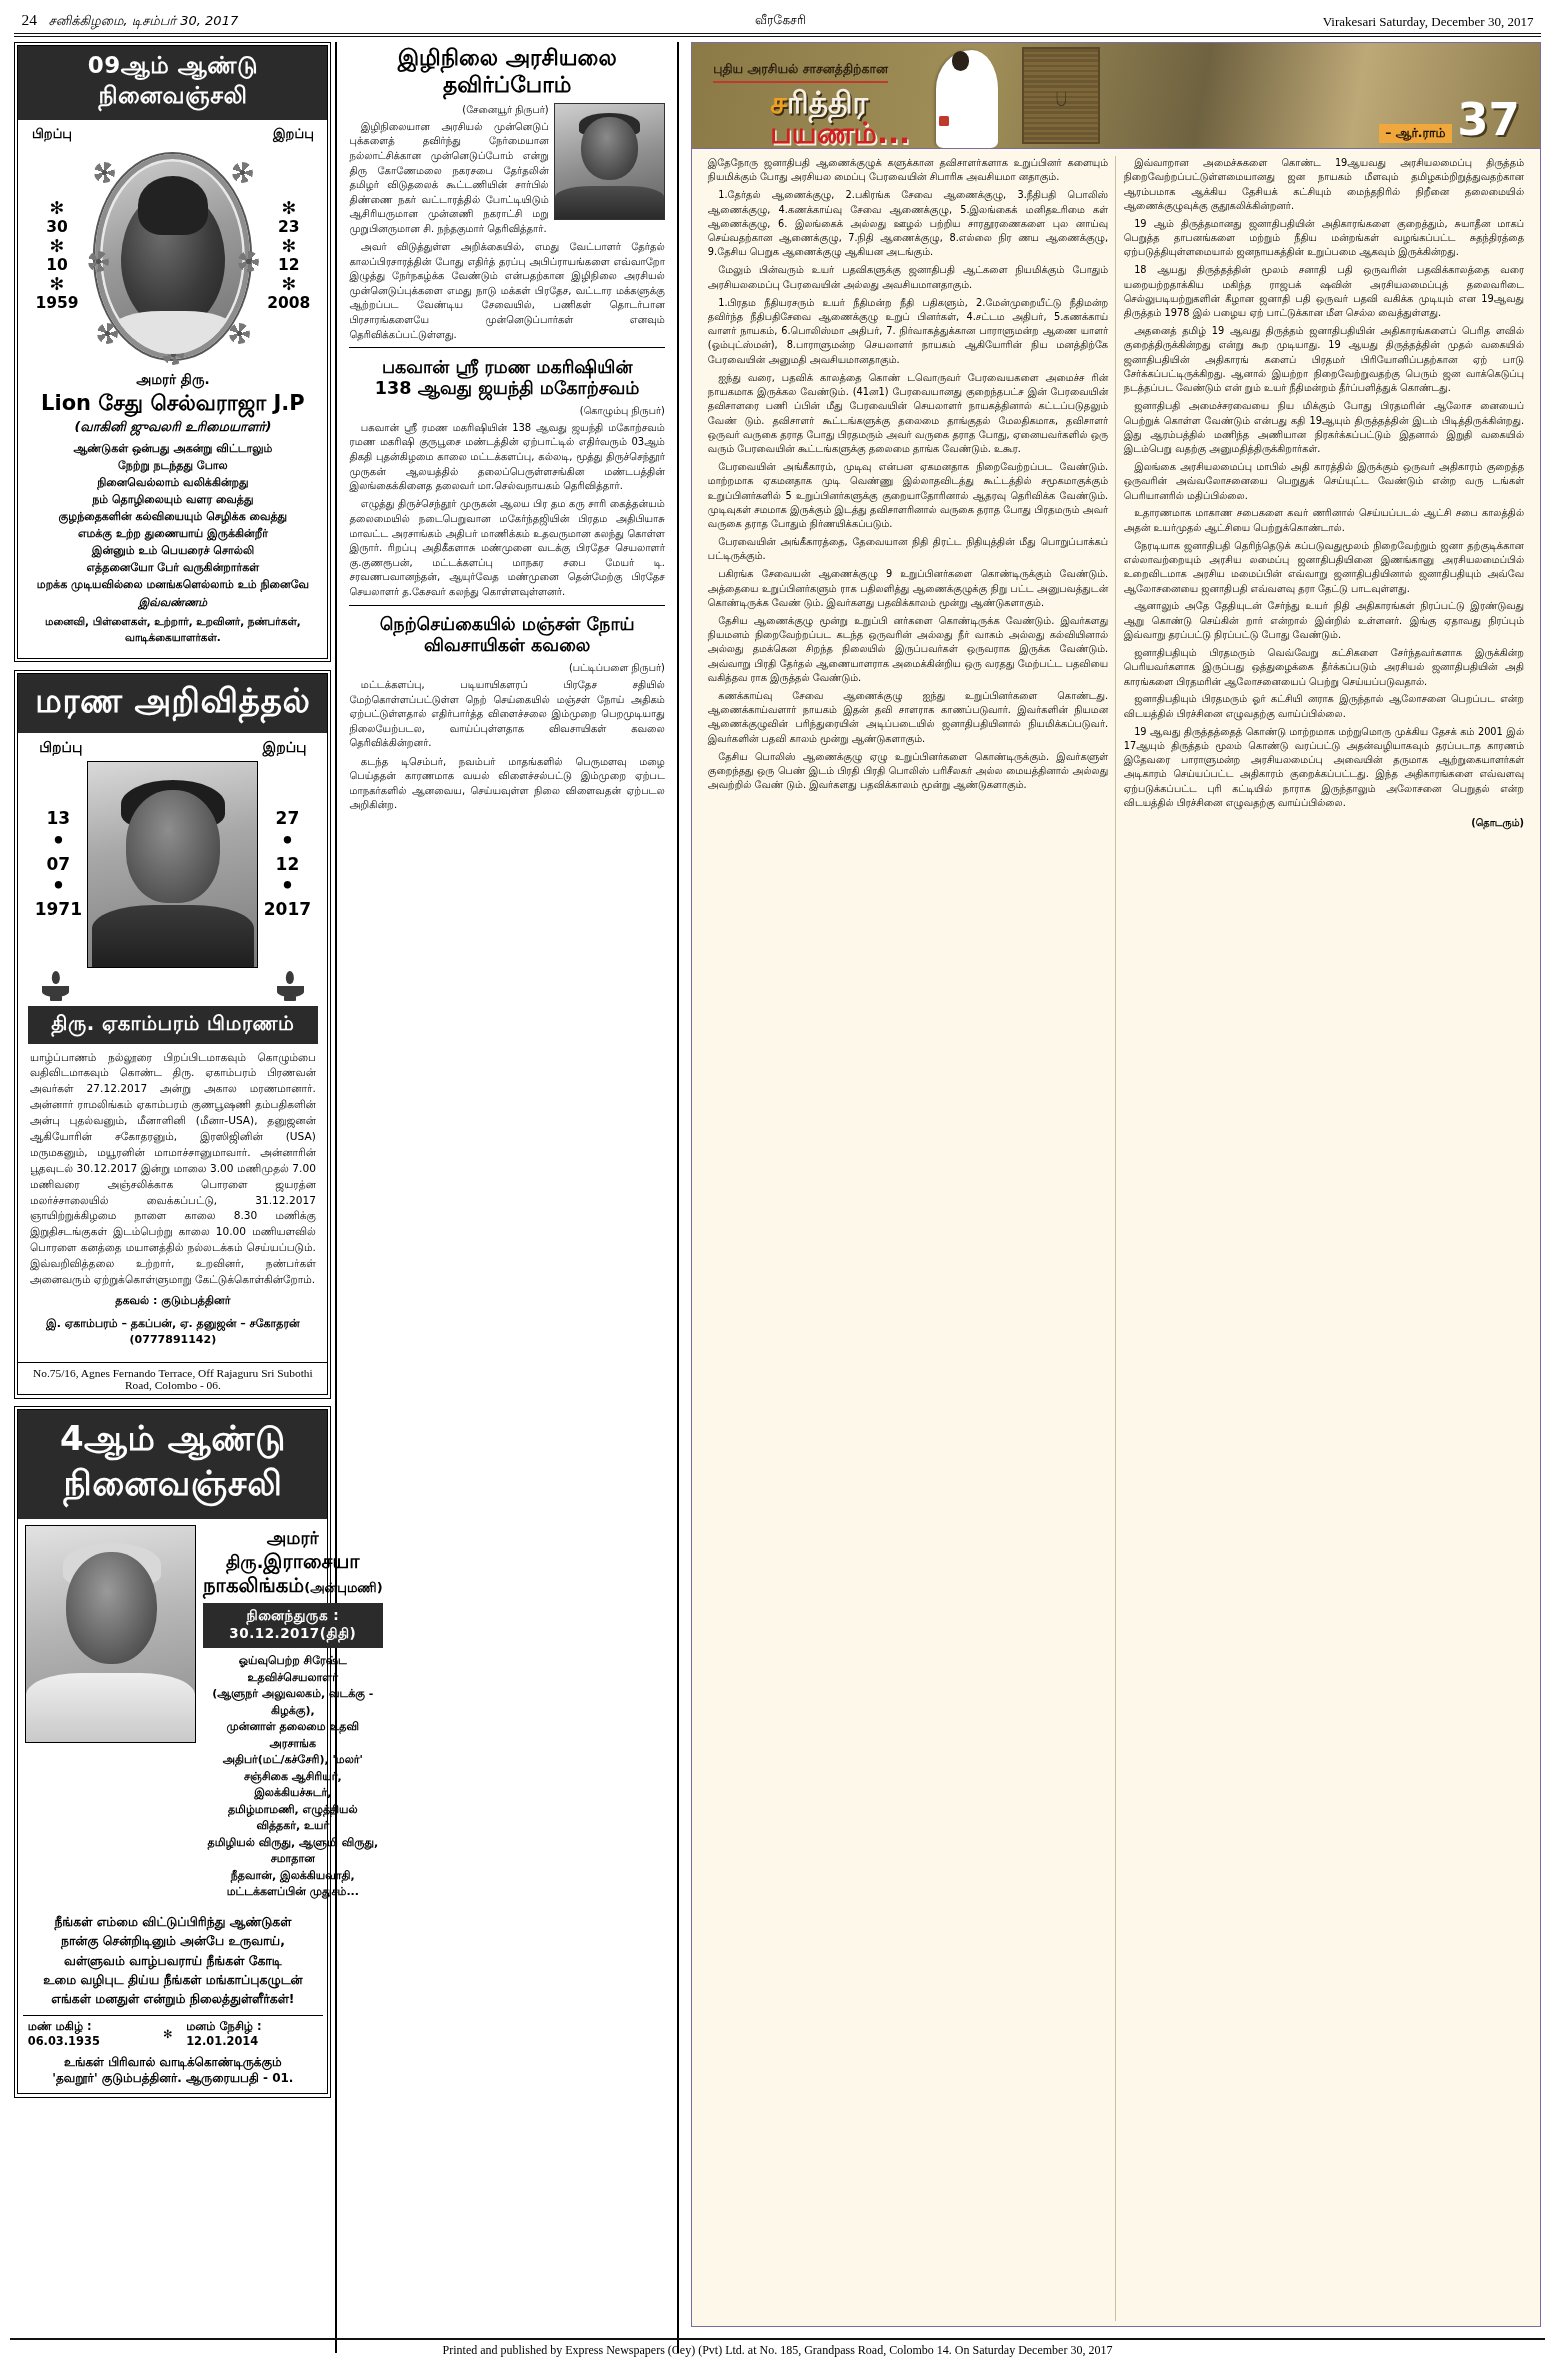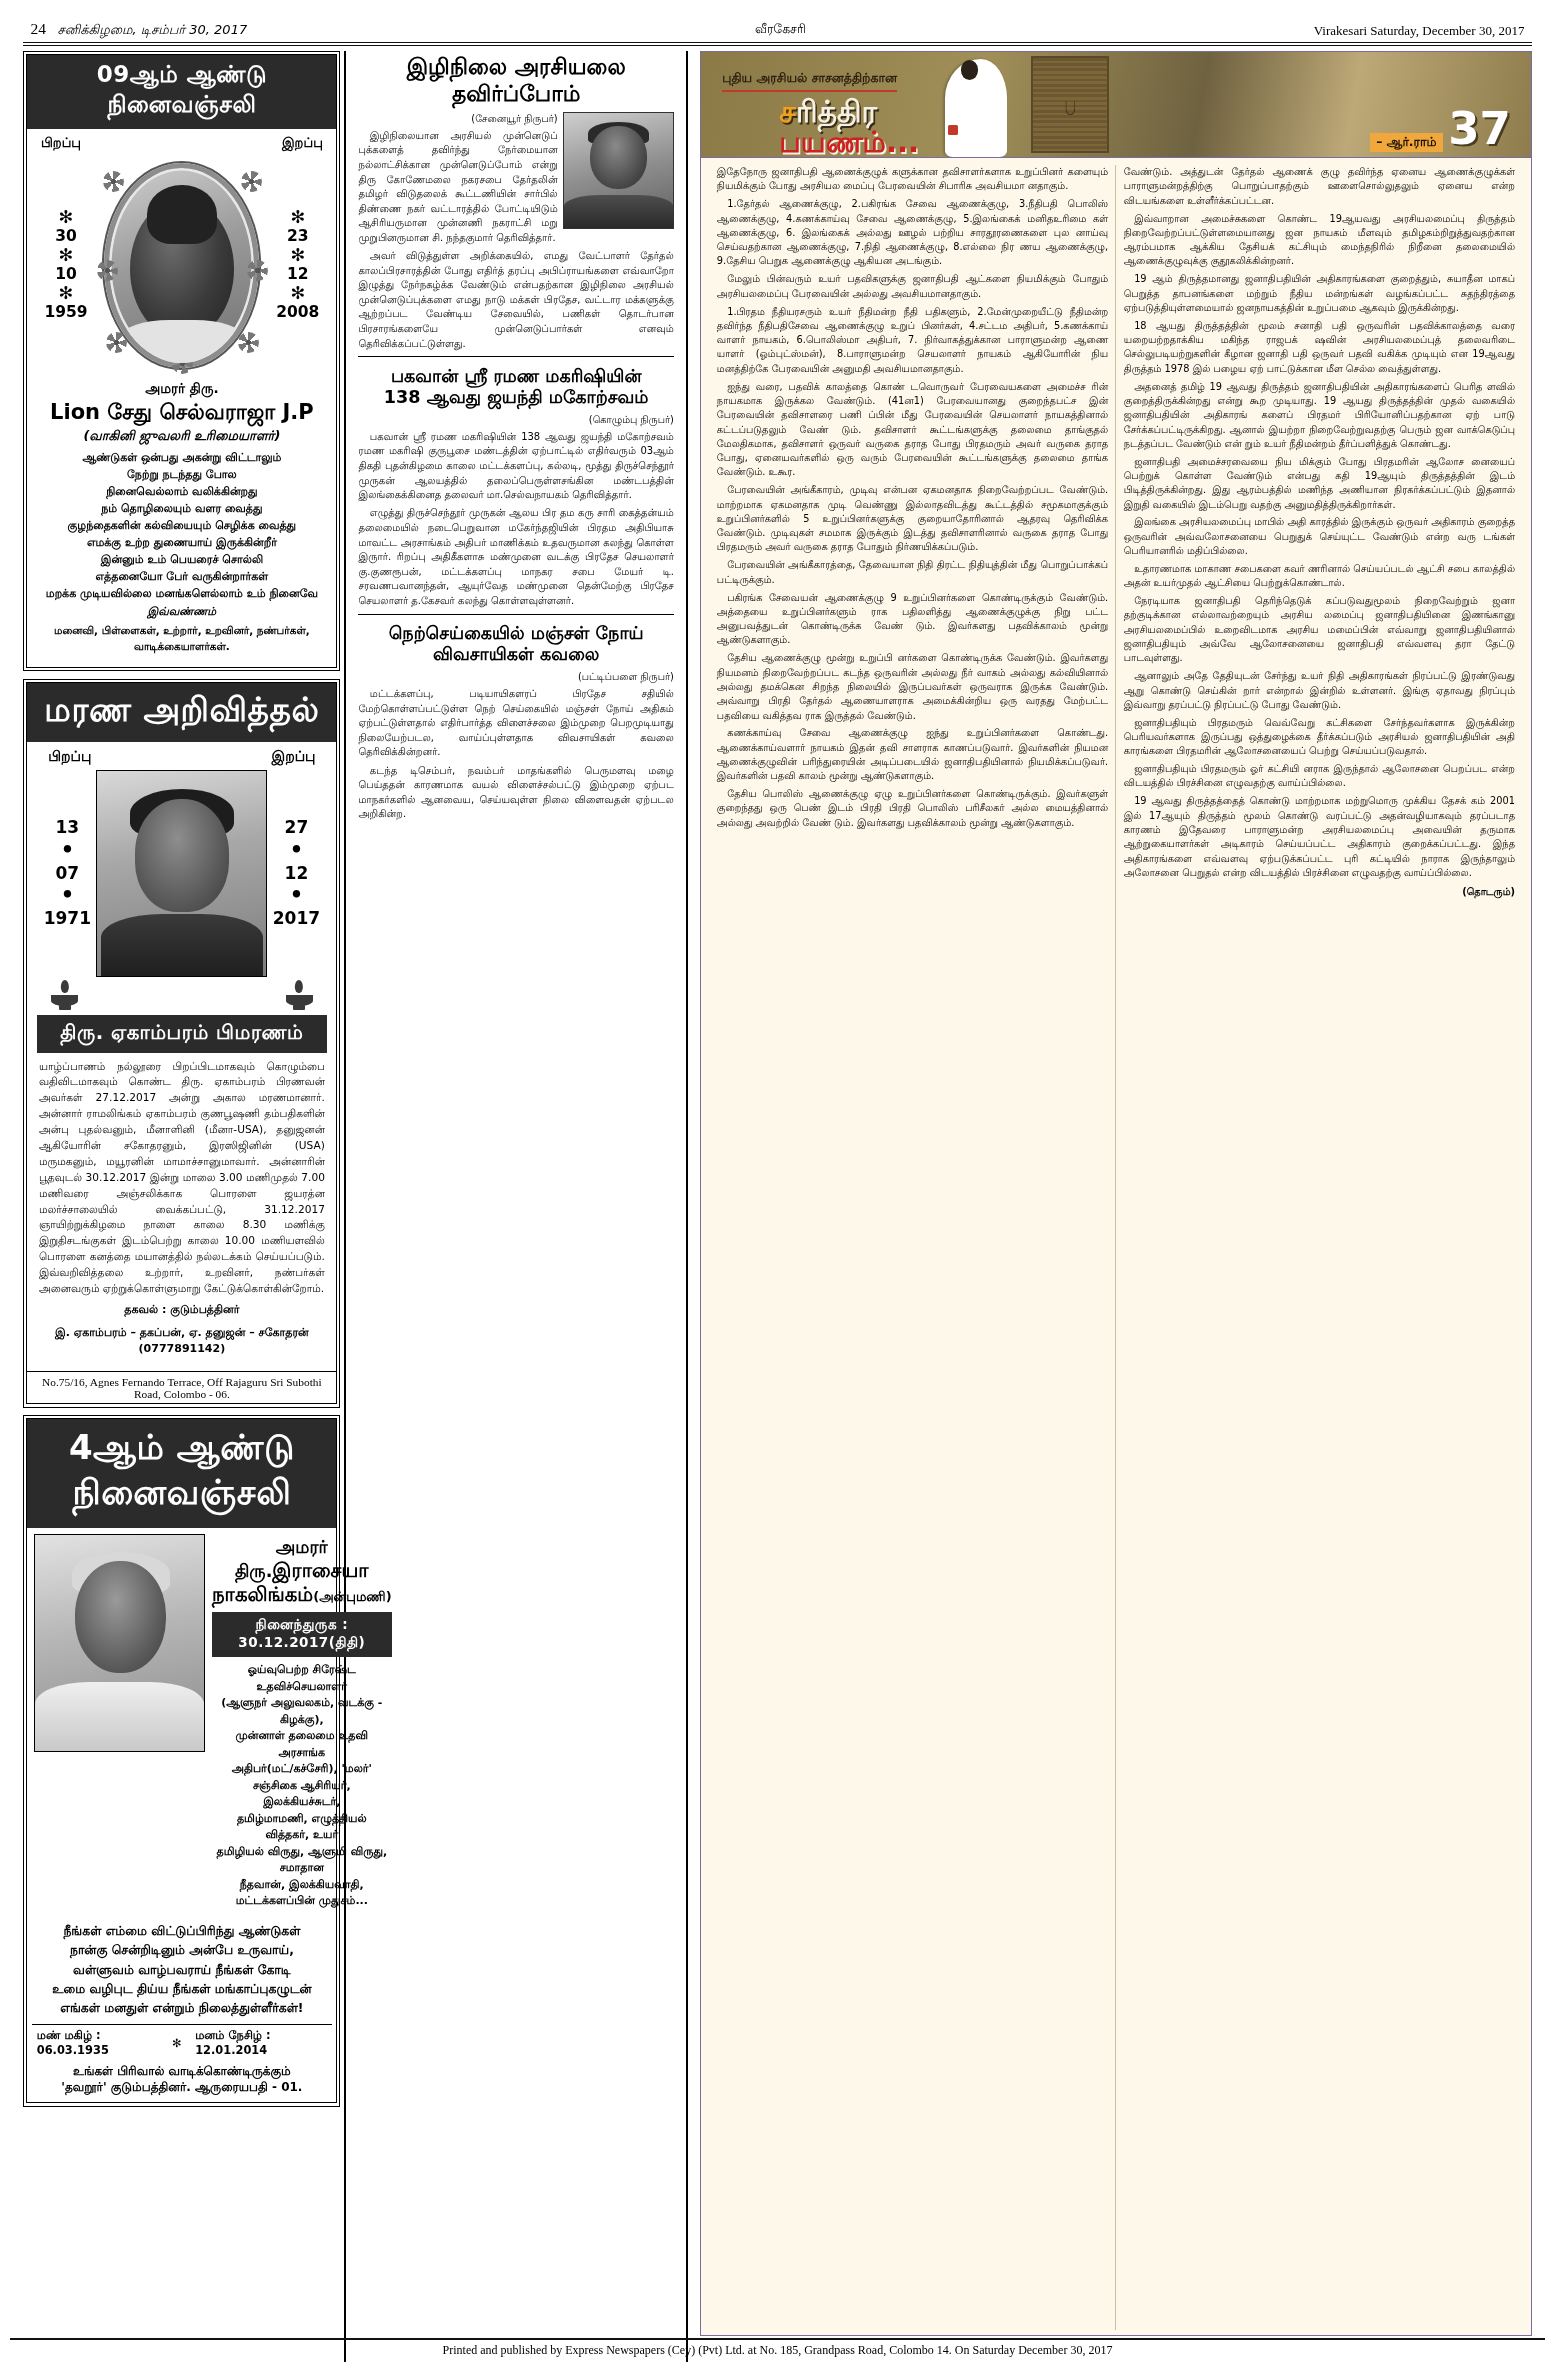--- a/index.html
+++ b/index.html
@@ -8,21 +8,21 @@
     width: 1555px;
     background: #ffffff;
     font-family: "Liberation Serif", "DejaVu Serif", serif;
     color: #000;
   }
   .page {
     position: relative;
     width: 1555px;
     height: 2377px;
     background: #fff;
-    padding: 13px;
+    padding: 4px;
   }
 
   
   .masthead {
     display: flex;
     align-items: flex-end;
     justify-content: space-between;
     padding: 7.3px 17.6px 3.1px 17.6px;
     height: 29px;
   }
@@ -664,21 +664,20 @@
             <p>1.பிரதம நீதியரசரும் உயர் நீதிமன்ற நீதி பதிகளும், 2.மேன்முறையீட்டு நீதிமன்ற தவிர்ந்த நீதிபதிசேவை ஆணைக்குழு உறுப் பினர்கள், 4.சட்டம அதிபர், 5.கணக்காய் வாளர் நாயகம், 6.பொலிஸ்மா அதிபர், 7. நிர்வாகத்துக்கான பாராளுமன்ற ஆணை யாளர் (ஓம்புட்ஸ்மன்), 8.பாராளுமன்ற செயலாளர் நாயகம் ஆகியோரின் நிய மனத்திற்கே பேரவையின் அனுமதி அவசியமானதாகும்.</p>
             <p>ஐந்து வரை, பதவிக் காலத்தை கொண் டவொருவர் பேரவையகளை அமைச்ச ரின் நாயகமாக இருக்கல வேண்டும். (41ன1) பேரவையானது குறைந்தபட்ச இன் பேரவையின் தவிசாளரை பணி ப்பின் மீது பேரவையின் செயலாளர் நாயகத்தினால் கட்டப்படுதலும் வேண் டும். தவிசாளர் கூட்டங்களுக்கு தலைமை தாங்குதல் மேலதிகமாக, தவிசாளர் ஒருவர் வருகை தராத போது பிரதமரும் அவர் வருகை தராத போது, ஏனையவர்களில் ஒரு வரும் பேரவையின் கூட்டங்களுக்கு தலைமை தாங்க வேண்டும். உகூர.</p>
             <p>பேரவையின் அங்கீகாரம், முடிவு என்பன ஏகமனதாக நிறைவேற்றப்பட வேண்டும். மாற்றமாக ஏகமனதாக முடி வெண்ணு இல்லாதவிடத்து கூட்டத்தில் சமூகமாகுக்கும் உறுப்பினர்களில் 5 உறுப்பினர்களுக்கு குறையாதோரினால் ஆதரவு தெரிவிக்க வேண்டும். முடிவுகள் சமமாக இருக்கும் இடத்து தவிசாளரினால் வருகை தராத போது பிரதமரும் அவர் வருகை தராத போதும் நிர்ணயிக்கப்படும்.</p>
             <p>பேரவையின் அங்கீகாரத்தை, தேவையான நிதி திரட்ட நிதியுத்தின் மீது பொறுப்பாக்கப் பட்டிருக்கும்.</p>
             <p>பகிரங்க சேவையன் ஆணைக்குழு 9 உறுப்பினர்களை கொண்டிருக்கும் வேண்டும். அத்தையை உறுப்பினர்களும் ராக பதிலளித்து ஆணைக்குழுக்கு நிறு பட்ட அனுபவத்துடன் கொண்டிருக்க வேண் டும். இவர்களது பதவிக்காலம் மூன்று ஆண்டுகளாகும்.</p>
             <p>தேசிய ஆணைக்குழு மூன்று உறுப்பி னர்களை கொண்டிருக்க வேண்டும். இவர்களது நியமனம் நிறைவேற்றப்பட கடந்த ஒருவரின் அல்லது நீர் வாகம் அல்லது கல்வியினால் அல்லது தமக்கென சிறந்த நிலையில் இருப்பவர்கள் ஒருவராக இருக்க வேண்டும். அவ்வாறு பிரதி தேர்தல் ஆணையாளராக அமைக்கின்றிய ஒரு வரதது மேற்பட்ட பதவியை வகித்தவ ராக இருத்தல் வேண்டும்.</p>
             <p>கணக்காய்வு சேவை ஆணைக்குழு ஐந்து உறுப்பினர்களை கொண்டது. ஆணைக்காய்வளார் நாயகம் இதன் தவி சாளராக காணப்படுவார். இவர்களின் நியமன ஆணைக்குழுவின் பரிந்துரையின் அடிப்படையில் ஜனாதிபதியினால் நியமிக்கப்படுவர். இவர்களின் பதவி காலம் மூன்று ஆண்டுகளாகும்.</p>
             <p>தேசிய பொலிஸ் ஆணைக்குழு ஏழு உறுப்பினர்களை கொண்டிருக்கும். இவர்களுள் குறைந்தது ஒரு பெண் இடம் பிரதி பிரதி பொலிஸ் பரிசீலகர் அல்ல மையத்தினால் அல்லது அவற்றில் வேண் டும். இவர்களது பதவிக்காலம் மூன்று ஆண்டுகளாகும்.</p>
           </div>
           <div class="fcol">
-            <p class="noind">வேண்டும். அத்துடன் தேர்தல் ஆணைக் குழு தவிர்ந்த ஏனைய ஆணைக்குழுக்கள் பாராளுமன்றத்திற்கு பொறுப்பாதற்கும் ஊளைசொல்லுதலும் ஏனைய என்ற விடயங்களை உள்ளீர்க்கப்பட்டன.</p>
             <p>இவ்வாறான அமைச்சுகளை கொண்ட 19ஆயவது அரசியலமைப்பு திருத்தம் நிறைவேற்றப்பட்டுள்ளமையானது ஜன நாயகம் மீளவும் தமிழகம்றிறுத்துவதற்கான ஆரம்பமாக ஆக்கிய தேசியக் கட்சியும் மைந்தநிரில் நிறீனை தலைமையில் ஆணைக்குழுவுக்கு குதூகலிக்கின்றனர்.</p>
             <p>19 ஆம் திருத்தமானது ஜனாதிபதியின் அதிகாரங்களை குறைத்தும், சுயாதீன மாகப் பெறுத்த தாபனங்களை மற்றும் நீதிய மன்றங்கள் வழங்கப்பட்ட சுதந்திரத்தை ஏற்படுத்தியுள்ளமையால் ஜனநாயகத்தின் உறுப்பமை ஆகவும் இருக்கின்றது.</p>
             <p>18 ஆயது திருத்தத்தின் மூலம் சனாதி பதி ஒருவரின் பதவிக்காலத்தை வரை யறையற்றதாக்கிய மகிந்த ராஜபக் ஷவின் அரசியலமைப்புத் தலைவரிடை செல்லுபடியற்றுகளின் கீழான ஜனாதி பதி ஒருவர் பதவி வகிக்க முடியும் என 19ஆவது திருத்தம் 1978 இல் பழைய ஏற் பாட்டுக்கான மீள செல்ல வைத்துள்ளது.</p>
             <p>அதனைத் தமிழ் 19 ஆவது திருத்தம் ஜனாதிபதியின் அதிகாரங்களைப் பெரித ளவில் குறைத்திருக்கின்றது என்று கூற முடியாது. 19 ஆயது திருத்தத்தின் முதல் வகையில் ஜனாதிபதியின் அதிகாரங் களைப் பிரதமர் பிரியோனிப்பதற்கான ஏற் பாடு சேர்க்கப்பட்டிருக்கிறது. ஆனால் இயற்றா நிறைவேற்றுவதற்கு பெரும் ஜன வாக்கெடுப்பு நடத்தப்பட வேண்டும் என் றும் உயர் நீதிமன்றம் தீர்ப்பளித்துக் கொண்டது.</p>
             <p>ஜனாதிபதி அமைச்சரவையை நிய மிக்கும் போது பிரதமரின் ஆலோச னையைப் பெற்றுக் கொள்ள வேண்டும் என்பது கதி 19ஆயும் திருத்தத்தின் இடம் பிடித்திருக்கின்றது. இது ஆரம்பத்தில் மணிந்த அணியான நிரகர்க்கப்பட்டும் இதனால் இறுதி வகையில் இடம்பெறு வதற்கு அனுமதித்திருக்கிறார்கள்.</p>
             <p>இலங்கை அரசியலமைப்பு மாபில் அதி காரத்தில் இருக்கும் ஒருவர் அதிகாரம் குறைத்த ஒருவரின் அவ்வலோசனையை பெறுதுக் செய்யுட்ட வேண்டும் என்ற வரு டங்கள் பெரியானரில் மதிப்பில்லை.</p>
             <p>உதாரணமாக மாகாண சபைகளை கவர் ணரினால் செய்யப்படல் ஆட்சி சபை காலத்தில் அதன் உயர்முதல் ஆட்சியை பெற்றுக்கொண்டால்.</p>
             <p>நேரடியாக ஜனாதிபதி தெரிந்தெடுக் கப்படுவதுமூலம் நிறைவேற்றும் ஜனா தற்குடிக்கான எல்லாவற்றையும் அரசிய லமைப்பு ஜனாதிபதியினை இணங்கானு அரசியலமைப்பில் உறைவிடமாக அரசிய மமைப்பின் எவ்வாறு ஜனாதிபதியினால் ஜனாதிபதியும் அவ்வே ஆலோசனையை ஜனாதிபதி எவ்வளவு தரா தேட்டு பாடவுள்ளது.</p>
             <p>ஆனாலும் அதே தேதியுடன் சேர்ந்து உயர் நிதி அதிகாரங்கள் நிரப்பட்டு இரண்டுவது ஆறு கொண்டு செய்கின் றார் என்றால் இன்றில் உள்ளனர். இங்கு ஏதாவது நிரப்பும் இவ்வாறு தரப்பட்டு நிரப்பட்டு போது வேண்டும்.</p>
             <p>ஜனாதிபதியும் பிரதமரும் வெவ்வேறு கட்சிகளை சேர்ந்தவர்களாக இருக்கின்ற பெரியவர்களாக இருப்பது ஒத்துழைக்கை தீர்க்கப்படும் அரசியல் ஜனாதிபதியின் அதி காரங்களை பிரதமரின் ஆலோசனையைப் பெற்று செய்யப்படுவதால்.</p>

